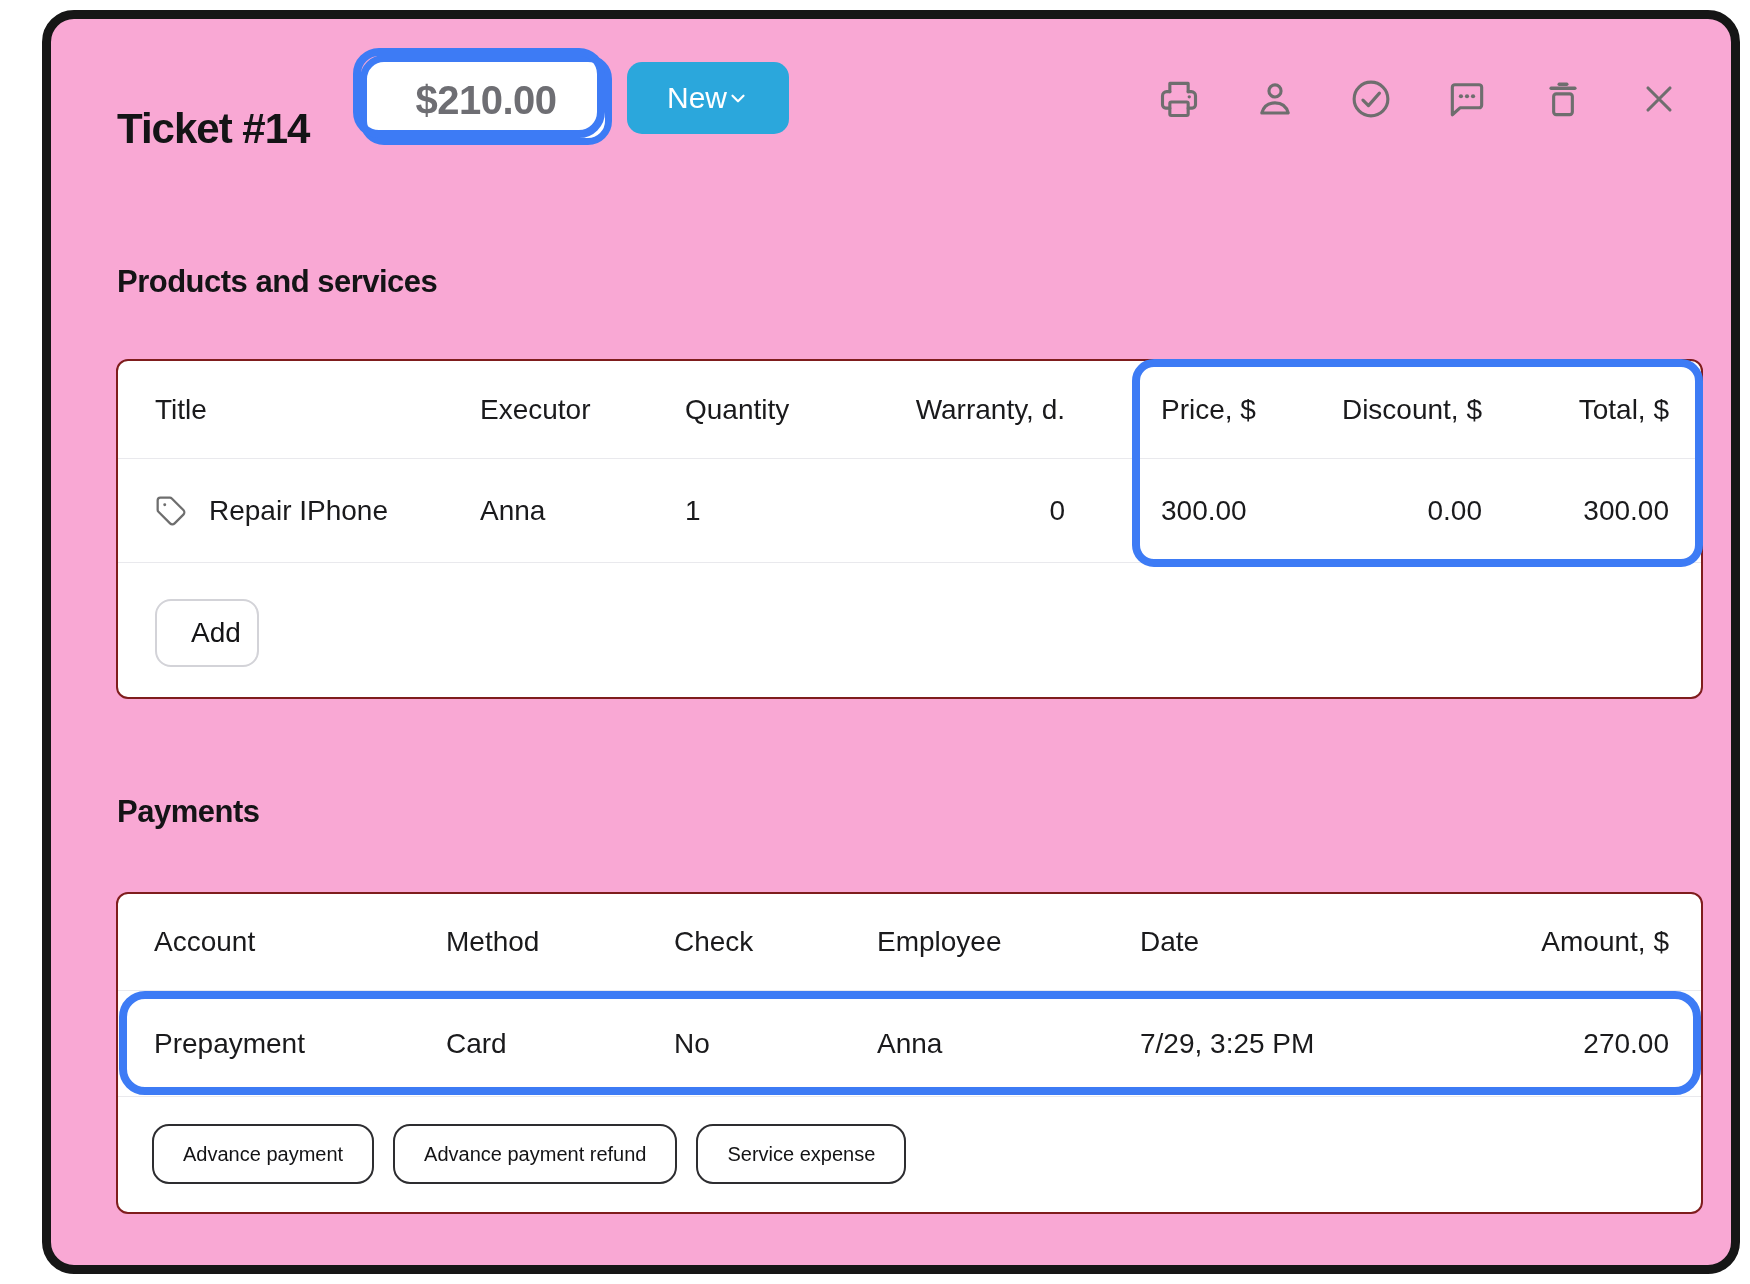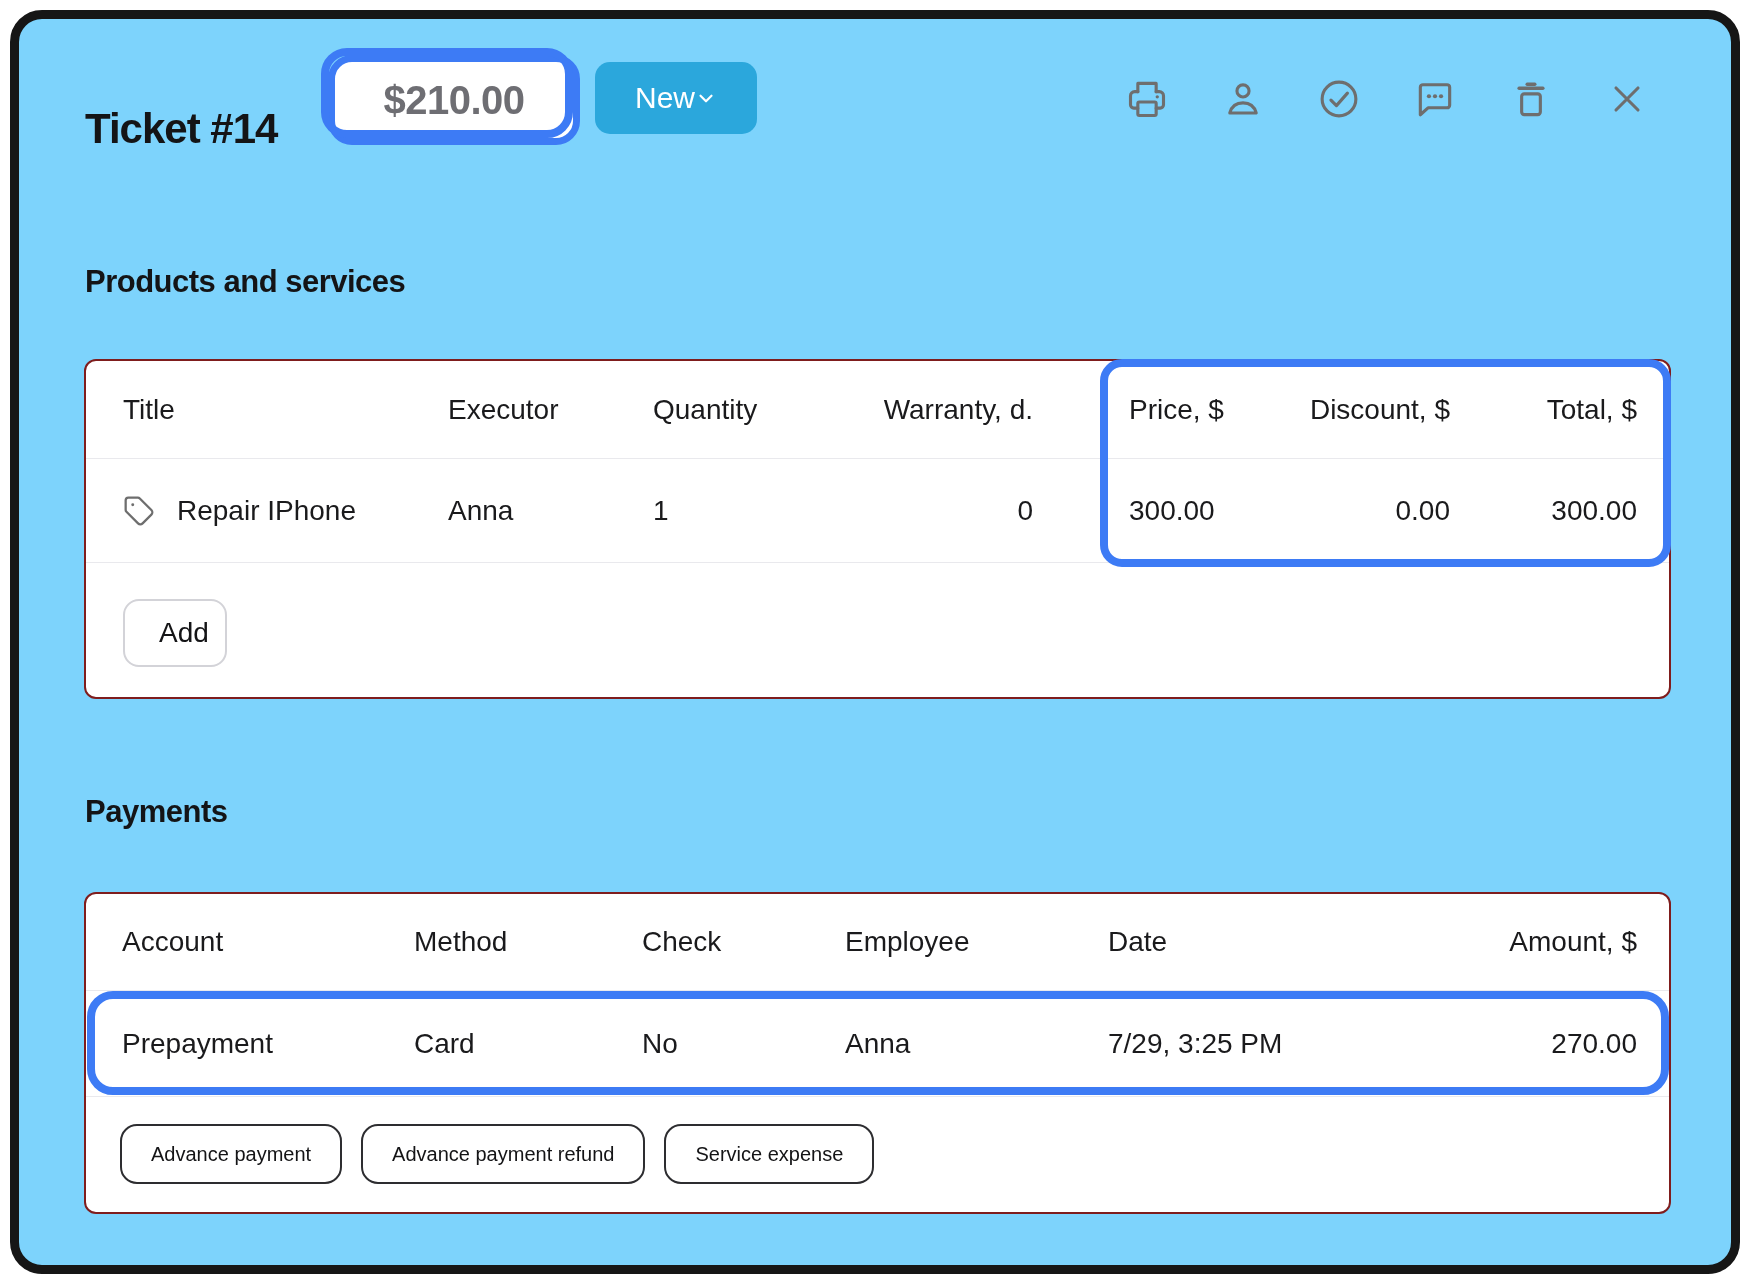--- a/index.html
+++ b/index.html
@@ -1,18 +1,18 @@
 <!DOCTYPE html>
 <html><head>
 <meta charset="utf-8">
 <style>
   html,body{margin:0;padding:0;background:#fff;}
   body{font-family:"Liberation Sans","DejaVu Sans",sans-serif;color:#1a1a1c;}
   .stage{position:relative;width:1750px;height:1284px;background:#fff;overflow:hidden;}
-  .frame{position:absolute;inset:10px;background:#7dd3fc;border:9px solid #161616;border-radius:32px;}
+  .frame{position:absolute;inset:10px;background:#f9a8d4;border:9px solid #161616;border-radius:32px;margin-left:32px;}
 
   
   .page-title{position:absolute;left:66px;top:58px;font-size:42px;font-weight:700;letter-spacing:-1px;color:#141416;}
   .amount-box{position:absolute;left:309px;top:36px;width:238px;height:76px;border:7px solid #3d7bf5;border-radius:24px;
               display:flex;align-items:center;justify-content:center;background:#fff;}
   .amount-box span{font-size:40px;font-weight:600;color:#6e6e73;letter-spacing:-0.5px;}
   .status-btn{position:absolute;left:576px;top:43px;width:162px;height:72px;background:#2ba7dc;border:none;border-radius:15px;
               color:#fff;font-size:30px;font-family:inherit;display:flex;align-items:center;justify-content:center;cursor:pointer;}
   .iconrow{position:absolute;left:1106px;top:58px;display:flex;gap:52px;}
   .iconbtn{width:44px;height:44px;border:none;background:none;padding:0;cursor:pointer;}

